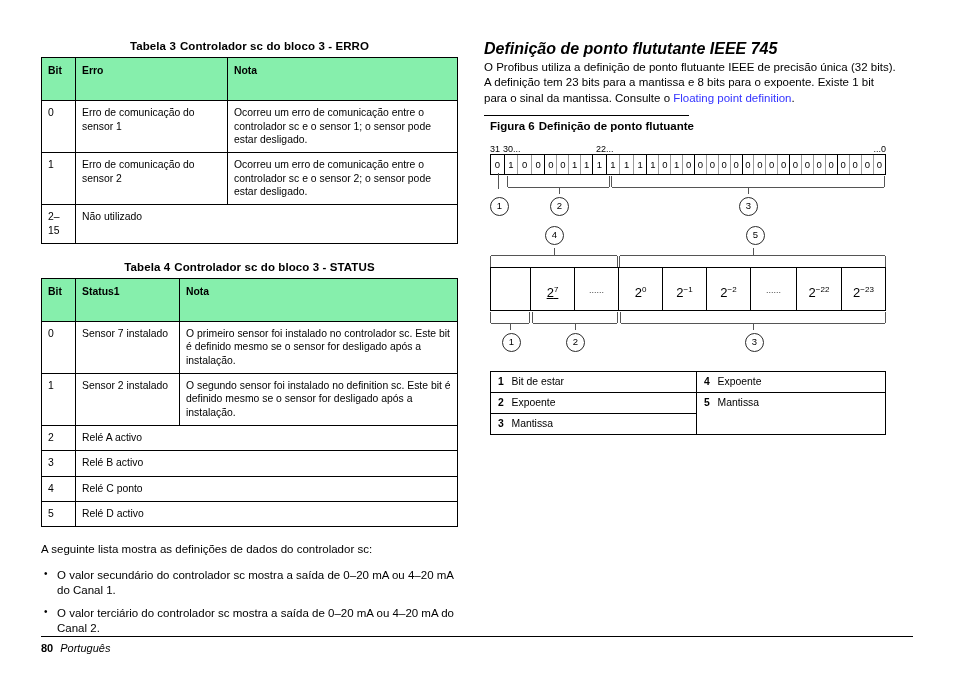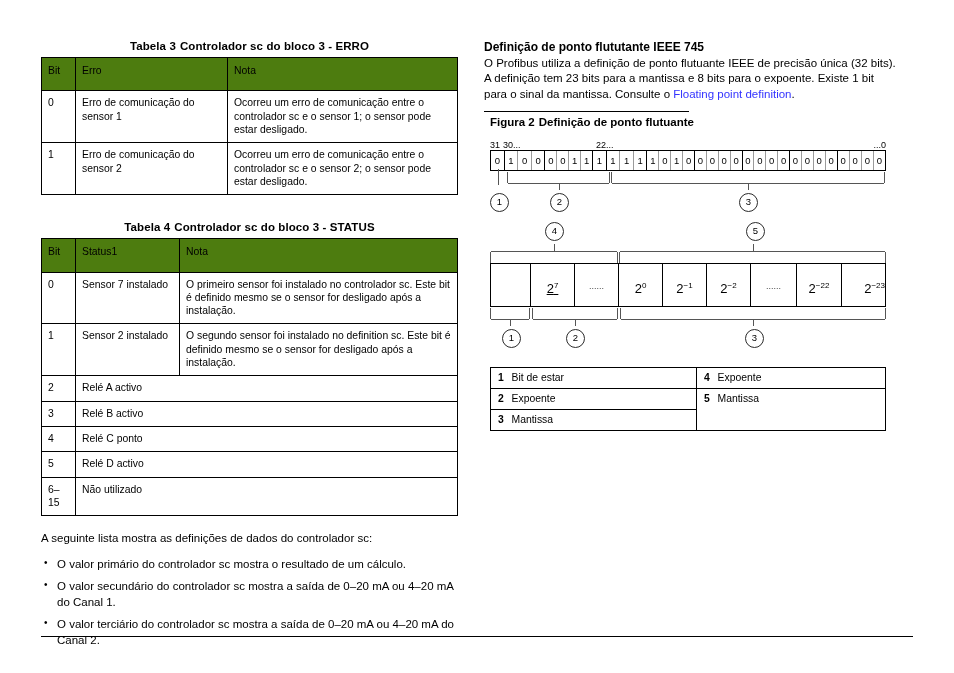--- a/index.html
+++ b/index.html
@@ -55,34 +55,35 @@
   }
   table.doc-table th,
   table.doc-table td {
     border: 1px solid #000000;
     padding: 5px 6px 6px 6px;
     text-align: left;
     vertical-align: top;
     word-wrap: break-word;
   }
   table.doc-table thead th {
-    background: #4d7c0f;
-    font-weight: normal;
+    background: #86efac;
+    font-weight: bold;
     padding-top: 6px;
-    padding-bottom: 13px;
+    padding-bottom: 23px;
   }
   .t3 col.c1, .t4 col.c1 { width: 34px; }
   .t3 col.c2 { width: 152px; }
   .t4 col.c2 { width: 104px; }
 
   
   .sec-head {
-    font-size: 12px;
+    font-size: 16px;
     font-weight: bold;
     margin: 0 0 1px 0;
+    font-style: italic;
   }
   .para {
     font-size: 11.5px;
     line-height: 1.33;
     margin: 0;
   }
   ul.bullets {
     list-style: none;
     margin: 10px 0 0 0;
     padding: 0;
@@ -333,24 +334,28 @@
         <tr>
           <td>0</td>
           <td>Erro de comunicação do sensor 1</td>
           <td>Ocorreu um erro de comunicação entre o controlador sc e o sensor 1; o sensor pode estar desligado.</td>
         </tr>
         <tr>
           <td>1</td>
           <td>Erro de comunicação do sensor 2</td>
           <td>Ocorreu um erro de comunicação entre o controlador sc e o sensor 2; o sensor pode estar desligado.</td>
         </tr>
+        <tr>
+          <td>2–15</td>
+          <td colspan="2">Não utilizado</td>
+        </tr>
       </tbody>
     </table>
 
-    <div class="table-caption" style="margin-top:26px;">
+    <div class="table-caption" style="margin-top:17px;">
       <span class="capnum">Tabela 4</span><span>Controlador sc do bloco 3 - STATUS</span>
     </div>
 
     <table class="doc-table t4">
       <colgroup>
           <col class="c1">
           <col class="c2">
           <col>
         </colgroup>
       <thead>
@@ -380,47 +385,42 @@
           <td colspan="2">Relé B activo</td>
         </tr>
         <tr>
           <td>4</td>
           <td colspan="2">Relé C ponto</td>
         </tr>
         <tr>
           <td>5</td>
           <td colspan="2">Relé D activo</td>
         </tr>
-        <tr>
-          <td>6–15</td>
-          <td colspan="2">Não utilizado</td>
-        </tr>
       </tbody>
     </table>
 
     <div style="margin-top:15px;">
       <p class="para">A seguinte lista mostra as definições de dados do controlador sc:</p>
       <ul class="bullets">
-        <li>O valor primário do controlador sc mostra o resultado de um cálculo.</li>
         <li>O valor secundário do controlador sc mostra a saída de 0–20 mA ou 4–20 mA do Canal 1.</li>
         <li>O valor terciário do controlador sc mostra a saída de 0–20 mA ou 4–20 mA do Canal 2.</li>
       </ul>
     </div>
 
   </div>
 
   <div class="col-right">
 
     <div class="sec-head">Definição de ponto flututante IEEE 745</div>
     <p class="para" style="margin-top:2px;"><span>O Profibus utiliza a definição de ponto flutuante IEEE de precisão única (32 bits). A definição tem 23 bits para a mantissa e 8 bits para o expoente. Existe 1 bit para o sinal da mantissa. Consulte o </span><a class="link" href="#">Floating point definition</a><span>.</span></p>
 
     <hr class="rule">
 
     <div class="fig-caption">
-      <span class="capnum">Figura 2</span><span>Definição de ponto flutuante</span>
+      <span class="capnum">Figura 6</span><span>Definição de ponto flutuante</span>
     </div>
 
     <div class="figure-block">
 
       <div class="bitlabels">
         <span class="lb31">31</span>
         <span class="lb30">30...</span>
         <span class="lb22">22...</span>
         <span class="lb0">...0</span>
       </div>
@@ -498,21 +498,21 @@
 
       <div class="powrow">
         <div class="powcell" style="width:40px;"></div>
         <div class="powcell" style="width:44px;text-decoration:underline;"><span class="base">2</span><sup>7</sup></div>
         <div class="powcell dots" style="width:44px;">......</div>
         <div class="powcell" style="width:44px;"><span class="base">2</span><sup>0</sup></div>
         <div class="powcell" style="width:44px;"><span class="base">2</span><sup>−1</sup></div>
         <div class="powcell" style="width:44px;"><span class="base">2</span><sup>−2</sup></div>
         <div class="powcell dots" style="width:46px;">......</div>
         <div class="powcell" style="width:45px;"><span class="base">2</span><sup>−22</sup></div>
-        <div class="powcell" style="width:43px;text-align:right;"><span class="base">2</span><sup>−23</sup></div>
+        <div class="powcell" style="width:43px;"><span class="base">2</span><sup>−23</sup></div>
       </div>
 
       <div class="callout-area">
         <div class="brace" style="left:0px; width:40px;"></div>
         <div class="brace" style="left:42px; width:86px;"></div>
         <div class="brace" style="left:130px; width:266px;"></div>
         <div class="circnum" style="left:12px; top:22px;">1</div>
         <div class="circnum" style="left:76px; top:22px;">2</div>
         <div class="circnum" style="left:255px; top:22px;">3</div>
       </div>
@@ -542,15 +542,18 @@
             <td class="val">Mantissa</td>
           </tr>
         </tbody>
       </table>
 
     </div>
   </div>
 
   <div class="footer">
     <hr class="footer-rule">
+    <div class="footer-text">
+      <span class="pg">80</span><span class="lang">Português</span>
+    </div>
   </div>
 
 </div>
 
 </body></html>

